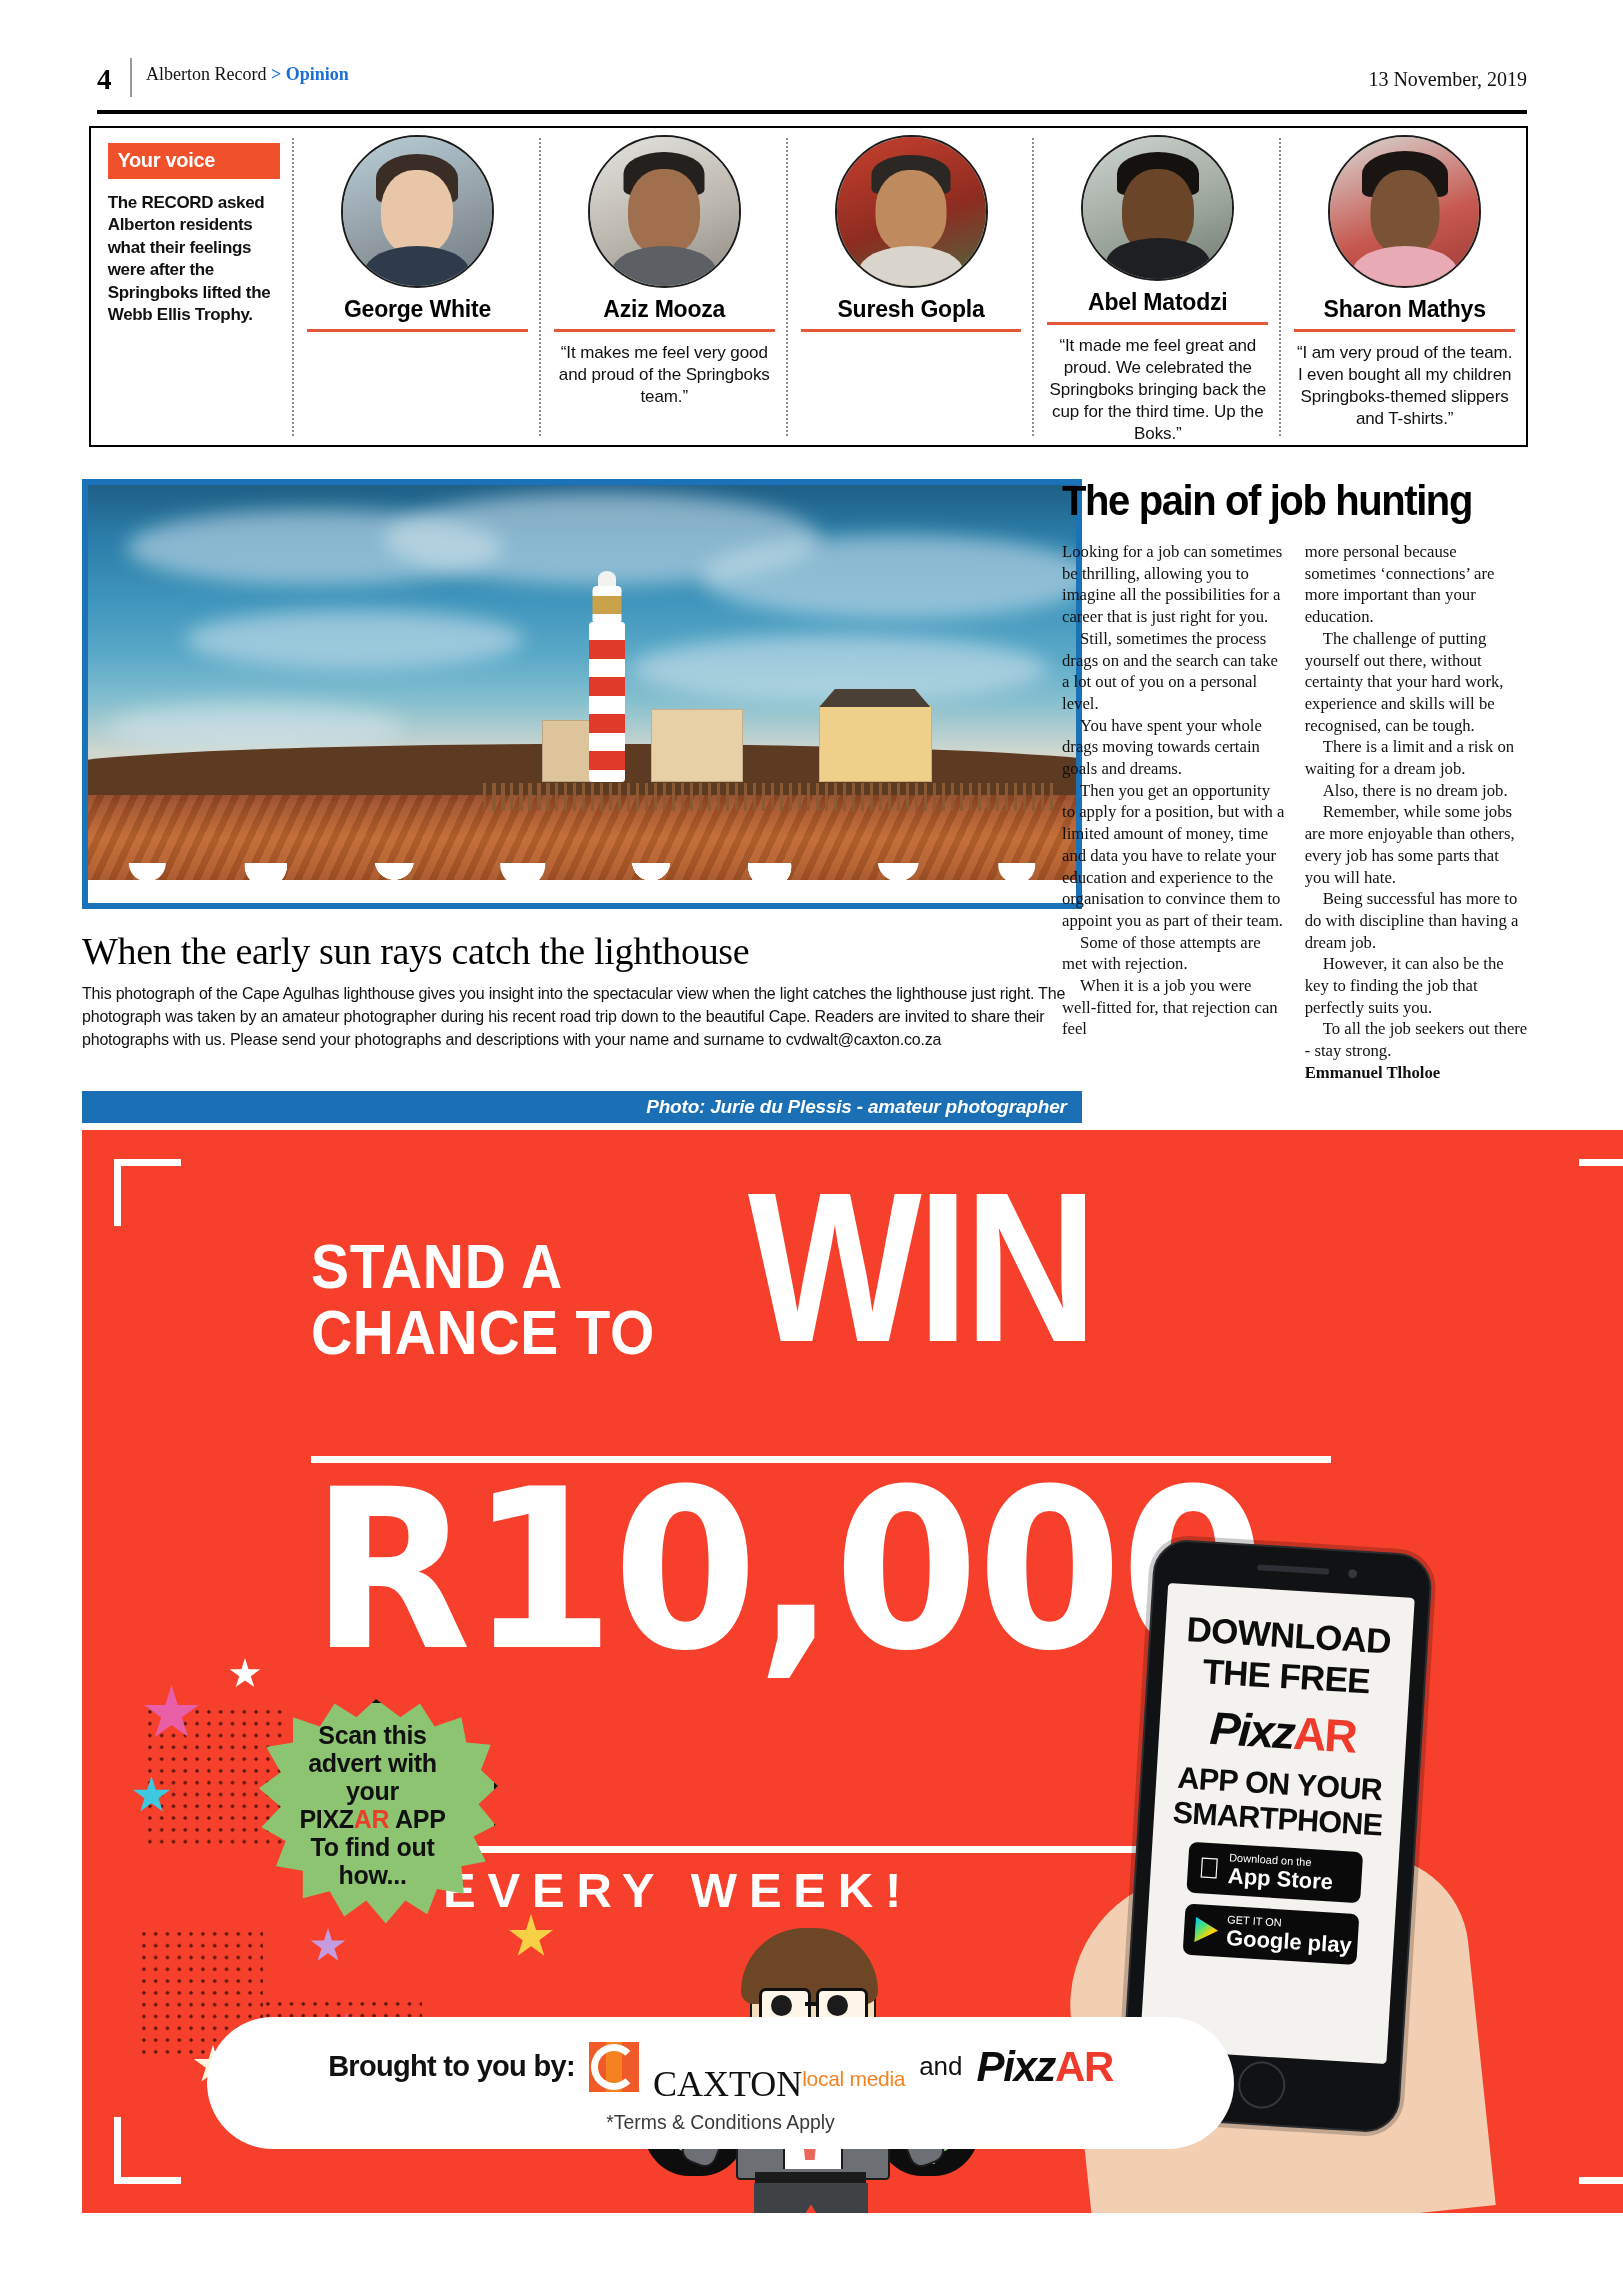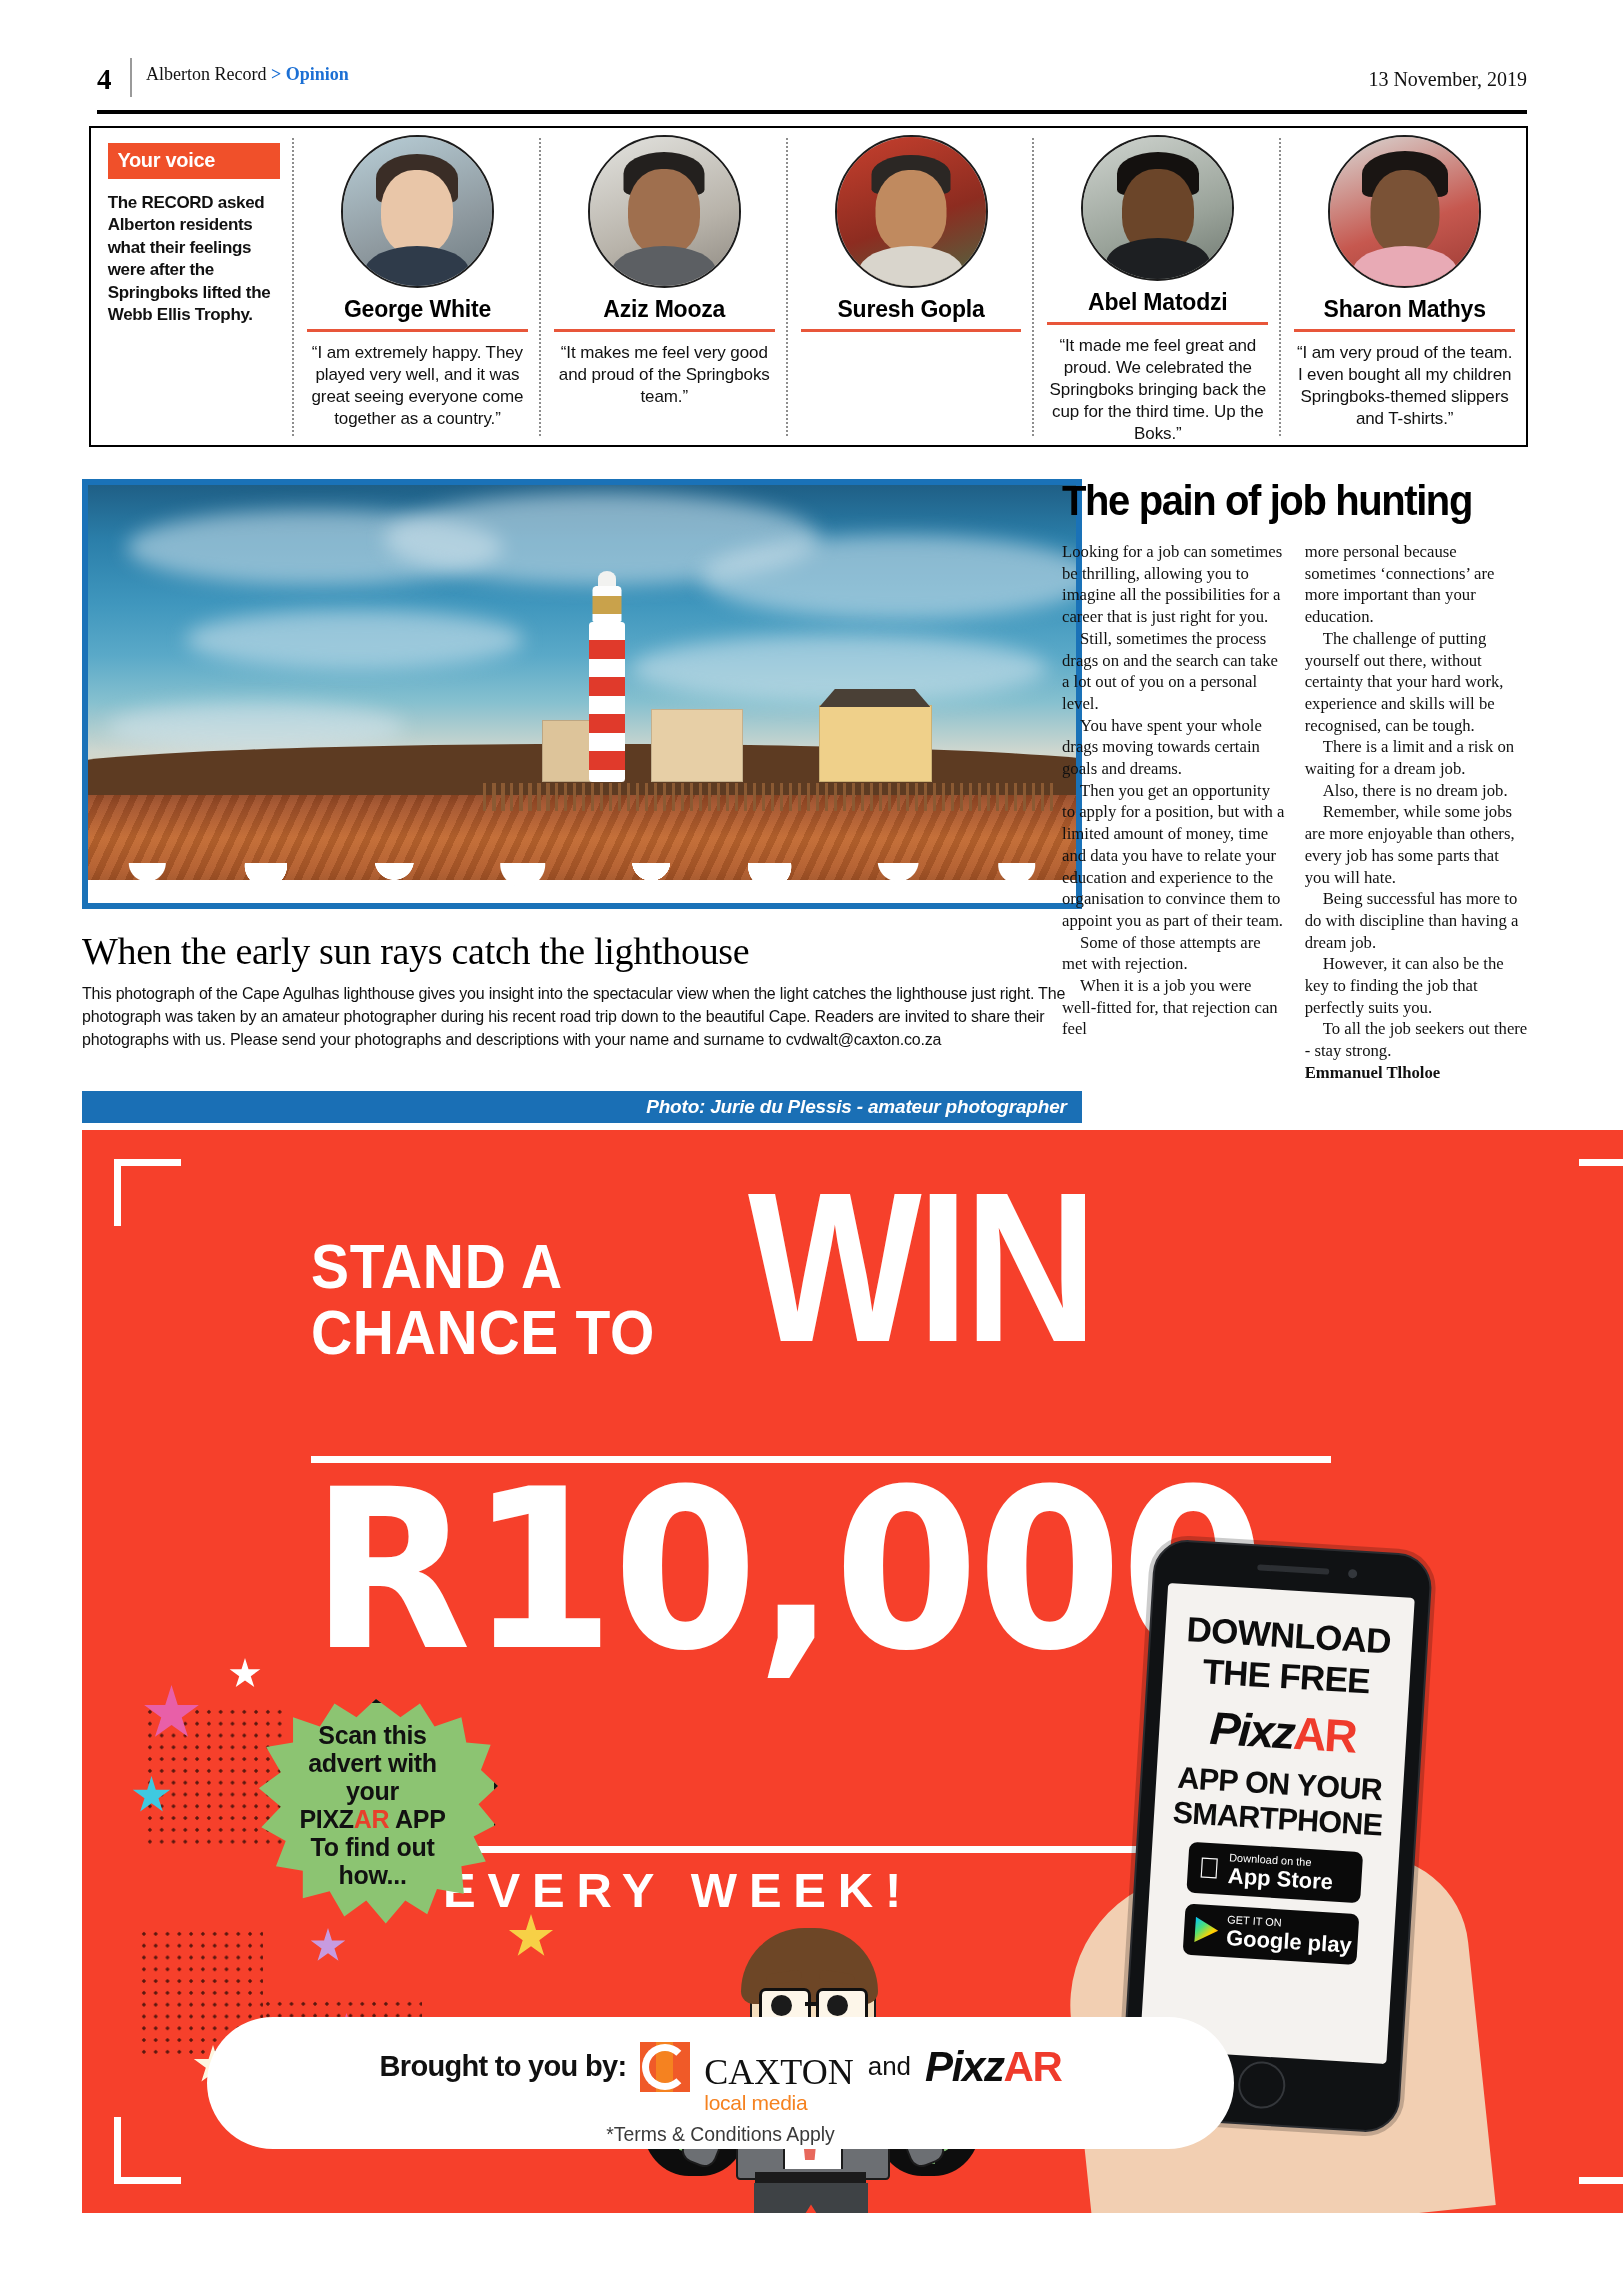--- a/index.html
+++ b/index.html
@@ -178,21 +178,21 @@
   
   .brought{position:absolute;left:125px;bottom:64px;width:1027px;height:132px;background:#fff;border-radius:67px;
      display:flex;flex-direction:column;align-items:center;justify-content:center;}
   .brought-row{display:flex;align-items:center;gap:14px;}
   .brought-label{font-size:29px;font-weight:bold;color:#111;letter-spacing:-0.7px;}
   .cx-mark{width:50px;height:50px;position:relative;overflow:hidden;
      background:
        linear-gradient(90deg,#f05a28 0 33%,#f58220 33% 66%,#f05a28 66% 100%);}
   .cx-mark:after{content:"";position:absolute;left:50%;top:50%;transform:translate(-50%,-50%);
      width:32px;height:32px;border-radius:50%;border:7.6px solid #fff;border-right-color:transparent;}
-  .cx-text{display:flex;flex-direction:column;line-height:1;margin-top:34px;}
+  .cx-text{display:flex;flex-direction:row;line-height:1;margin-top:34px;}
   .cx-top{font-family:"Liberation Serif",serif;font-size:36px;color:#111;letter-spacing:0px;}
   .cx-bot{font-size:21px;color:#f58220;margin-top:2.1px;letter-spacing:-0.3px;}
   .and{font-size:26px;color:#111;}
   .pz{font-size:42px;font-weight:bold;font-style:italic;letter-spacing:-1.4px;color:#0d0d0d;}
   .pz .ar{color:#ef3b2c;font-style:normal;}
   .tc{margin-top:9.7px;font-size:19.4px;color:#3a3a3a;}
 </style>
 </head>
 <body>
 
@@ -217,21 +217,20 @@
   <div class="vox-sep"></div>
   <div class="vox-cell">
     <div class="avatar">
       <div class="bg" style="background:linear-gradient(160deg,#b9cfd8,#8f9aa0 60%,#6d7a80);"></div>
       <div class="hair" style="top:16.7px;width:82px;height:49px;background:#3a2d26;"></div>
       <div class="head" style="top:33px;width:72px;height:85px;background:#e9c6a8;"></div>
       <div class="body" style="background:#2f3b4a;"></div>
     </div>
     <div class="vox-name">George White</div>
     <div class="vox-underline"></div>
-    <div class="vox-quote">“I am extremely happy. They played very well, and it was great seeing everyone come together as a country.”</div>
   </div>
 
   <div class="vox-sep"></div>
   <div class="vox-cell">
     <div class="avatar">
       <div class="bg" style="background:linear-gradient(160deg,#e3e3df,#b8b3aa 60%,#8d8880);"></div>
       <div class="hair" style="top:15.3px;width:81px;height:43px;background:#23201e;"></div>
       <div class="head" style="top:32px;width:72px;height:86px;background:#9f6f4e;"></div>
       <div class="body" style="background:#5c5f63;"></div>
     </div>

